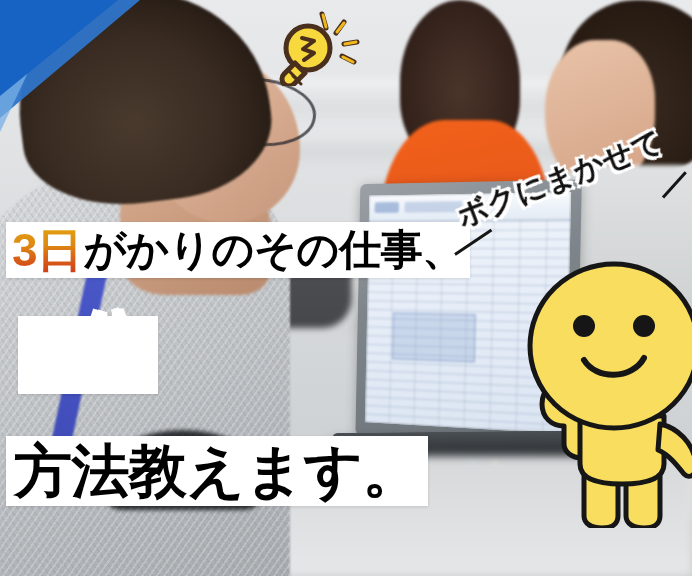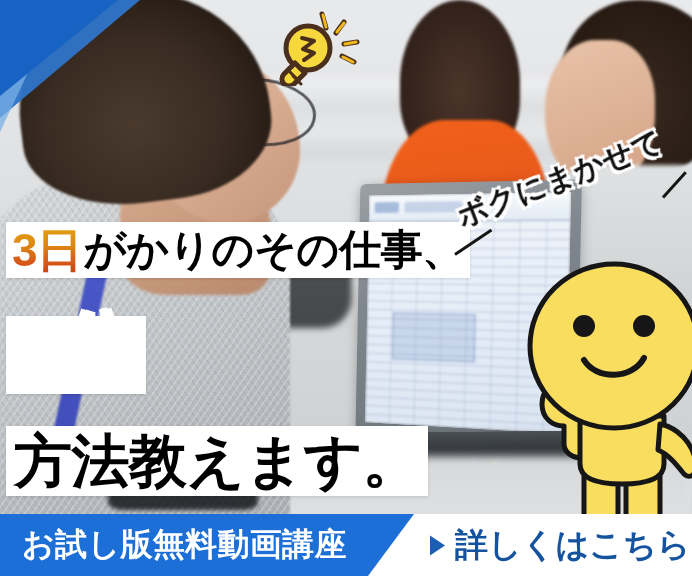--- a/index.html
+++ b/index.html
@@ -275,22 +275,22 @@
   
   .line {
     position: absolute;
     background: #ffffff;
     display: flex;
     align-items: center;
     white-space: nowrap;
     box-shadow: 0 1px 3px rgba(0,0,0,.12);
   }
   .line1 { left: 6px; top: 222px; height: 56px; padding: 0 6px; }
-  .line2 { left: 6px; top: 316px; height: 78px; padding: 0 8px; }
-  .line3 { left: 6px; top: 426px; height: 70px; padding: 0 8px; }
+  .line2 { left: 18px; top: 316px; height: 78px; padding: 0 8px; }
+  .line3 { left: 6px; top: 436px; height: 70px; padding: 0 8px; }
 
   .num-orange {
     background: linear-gradient(180deg, #e2a010 0%, #dd8a12 38%, #d85c18 72%, #cf3f13 100%);
     -webkit-background-clip: text;
     background-clip: text;
     color: transparent;
     font-weight: 900;
     letter-spacing: -.02em;
     text-decoration: underline;
   }
@@ -509,22 +509,14 @@
       <circle cx="92" cy="88" r="11" fill="#161616"></circle>
       <circle cx="152" cy="88" r="11" fill="#161616"></circle>
       <path d="M92 122 C104 142 140 142 152 120" fill="none" stroke="#161616" stroke-width="6" stroke-linecap="round"></path>
     </svg>
   </div>
 
   <div class="line line3">
     <span class="blk l3-txt">方法教えます。</span>
   </div>
 
-  <div class="cta">
-    <div class="cta-blue"></div>
-    <div class="cta-blue-label">お試し版無料動画講座</div>
-    <div class="cta-link">
-      <span class="cta-arrow"></span>
-      <span>詳しくはこちら</span>
-    </div>
-  </div>
 
 </div>
 
 </body></html>

